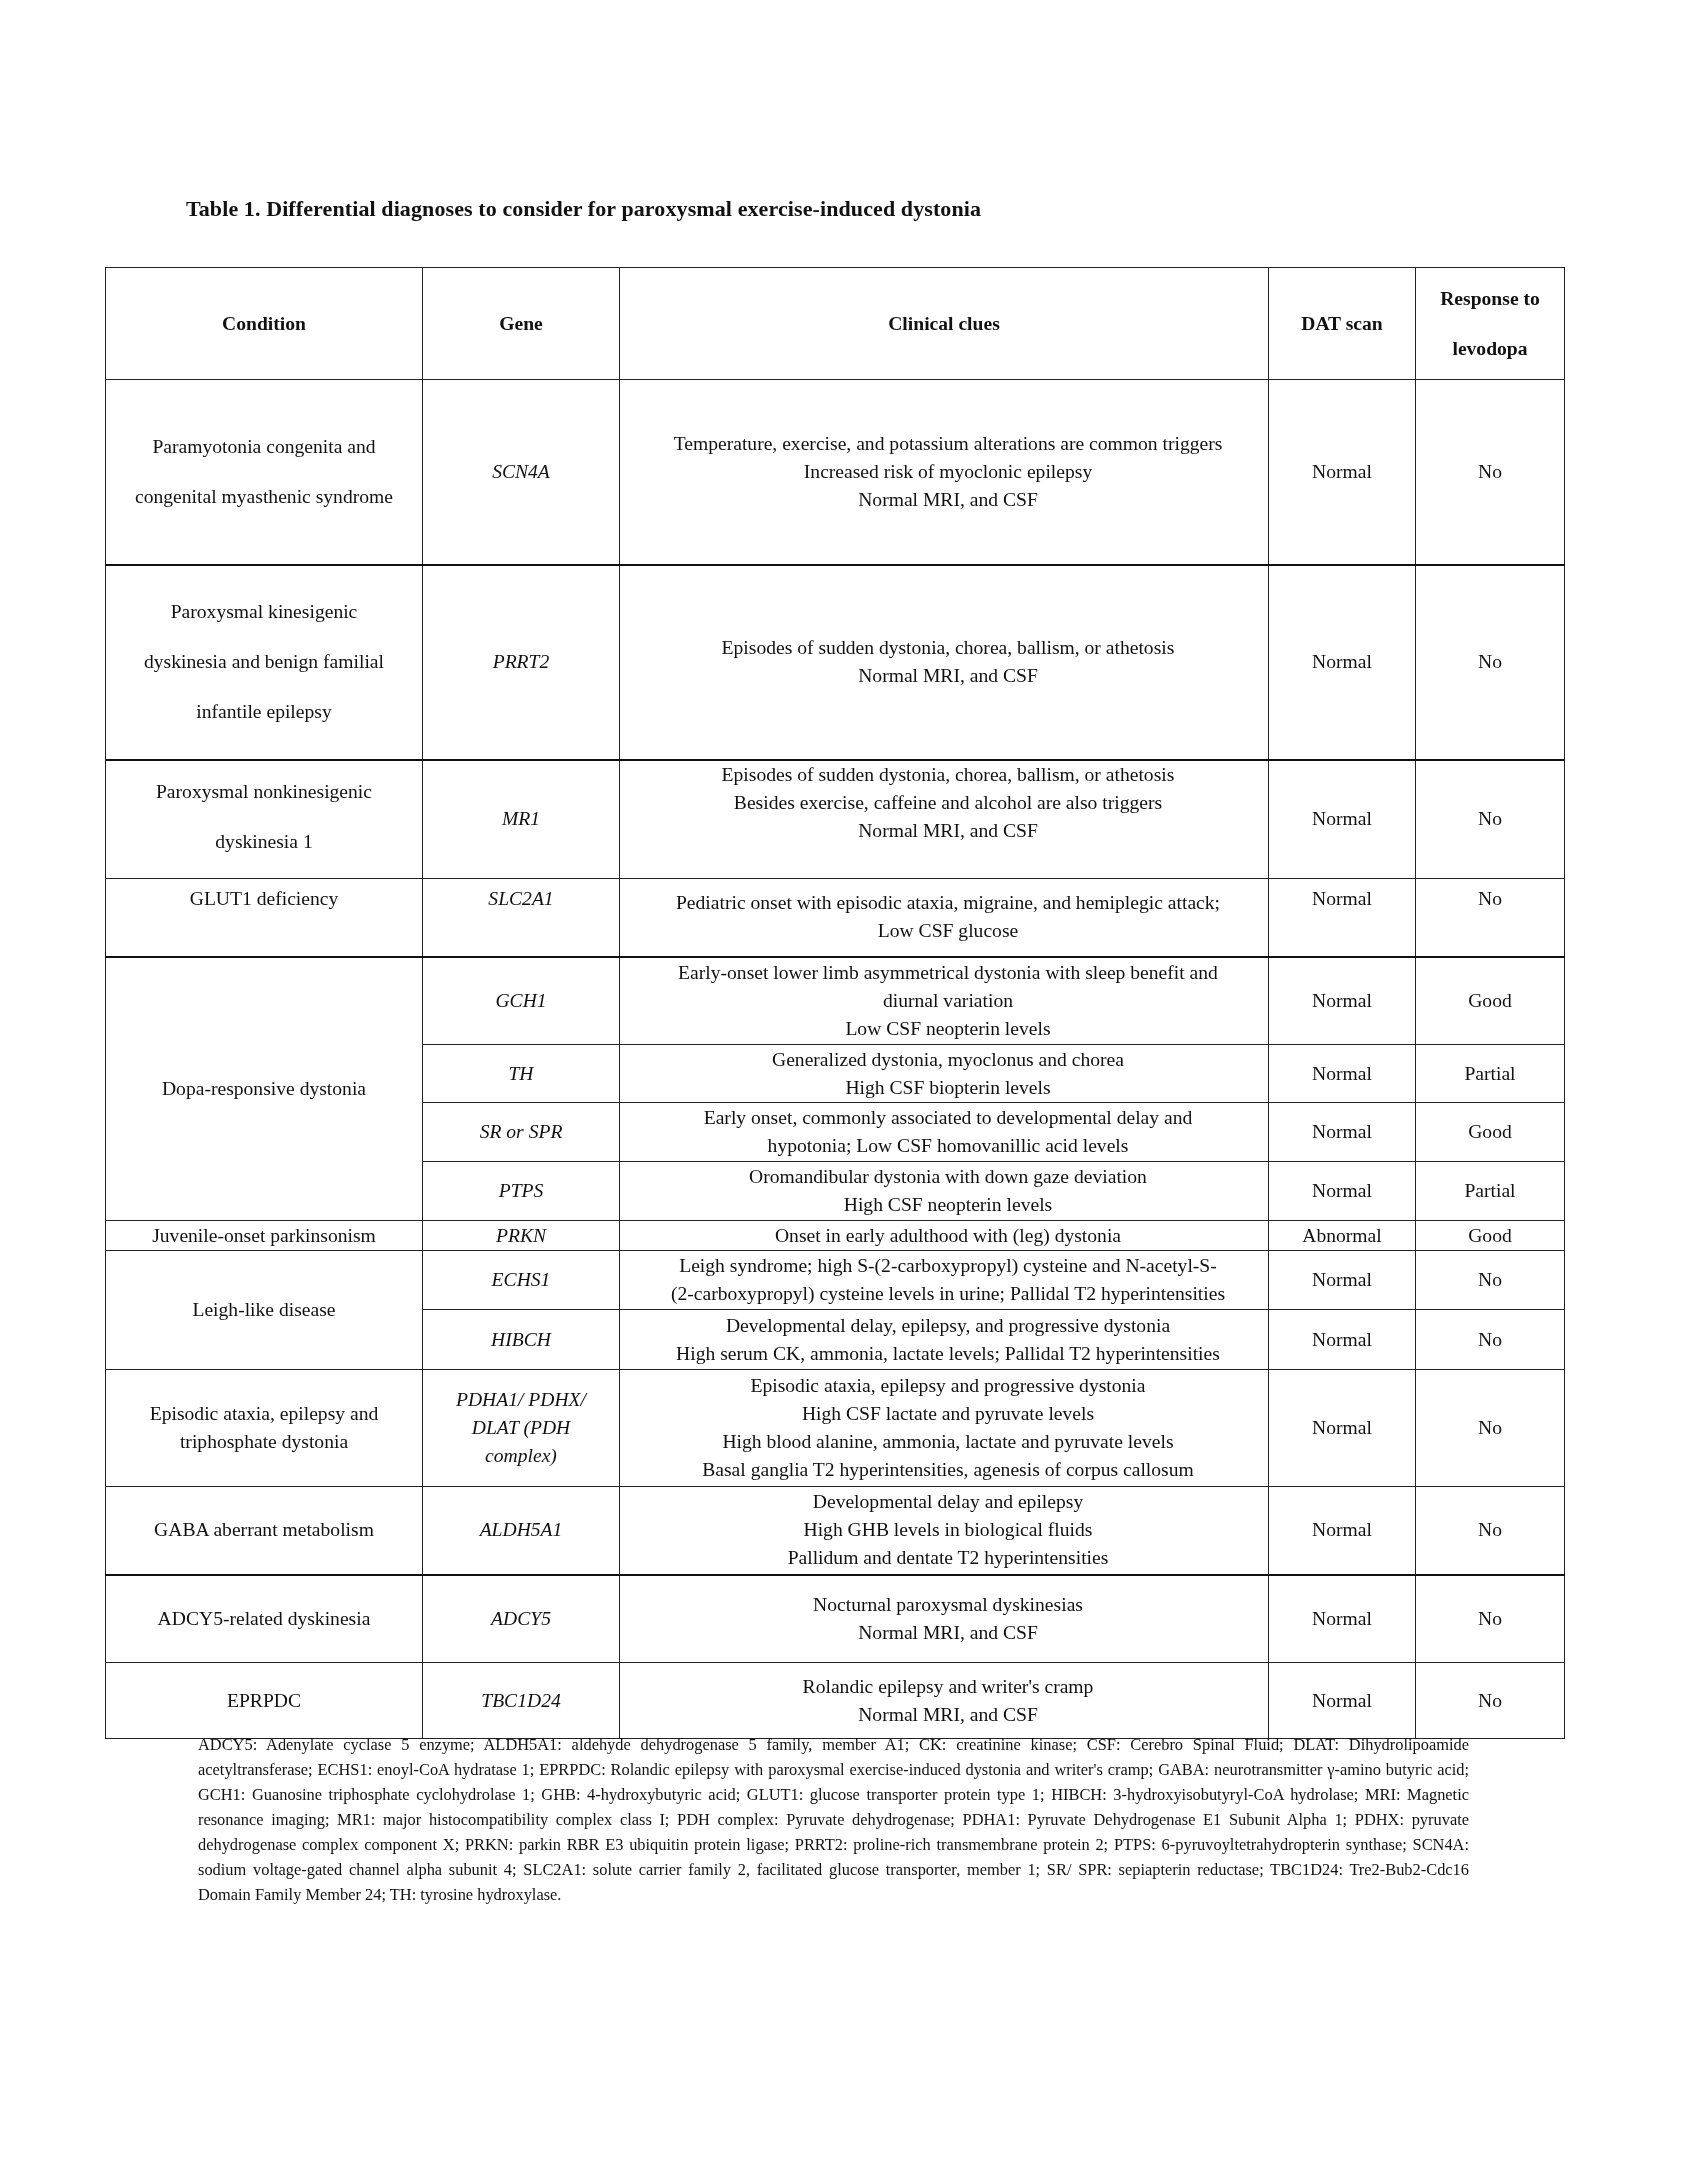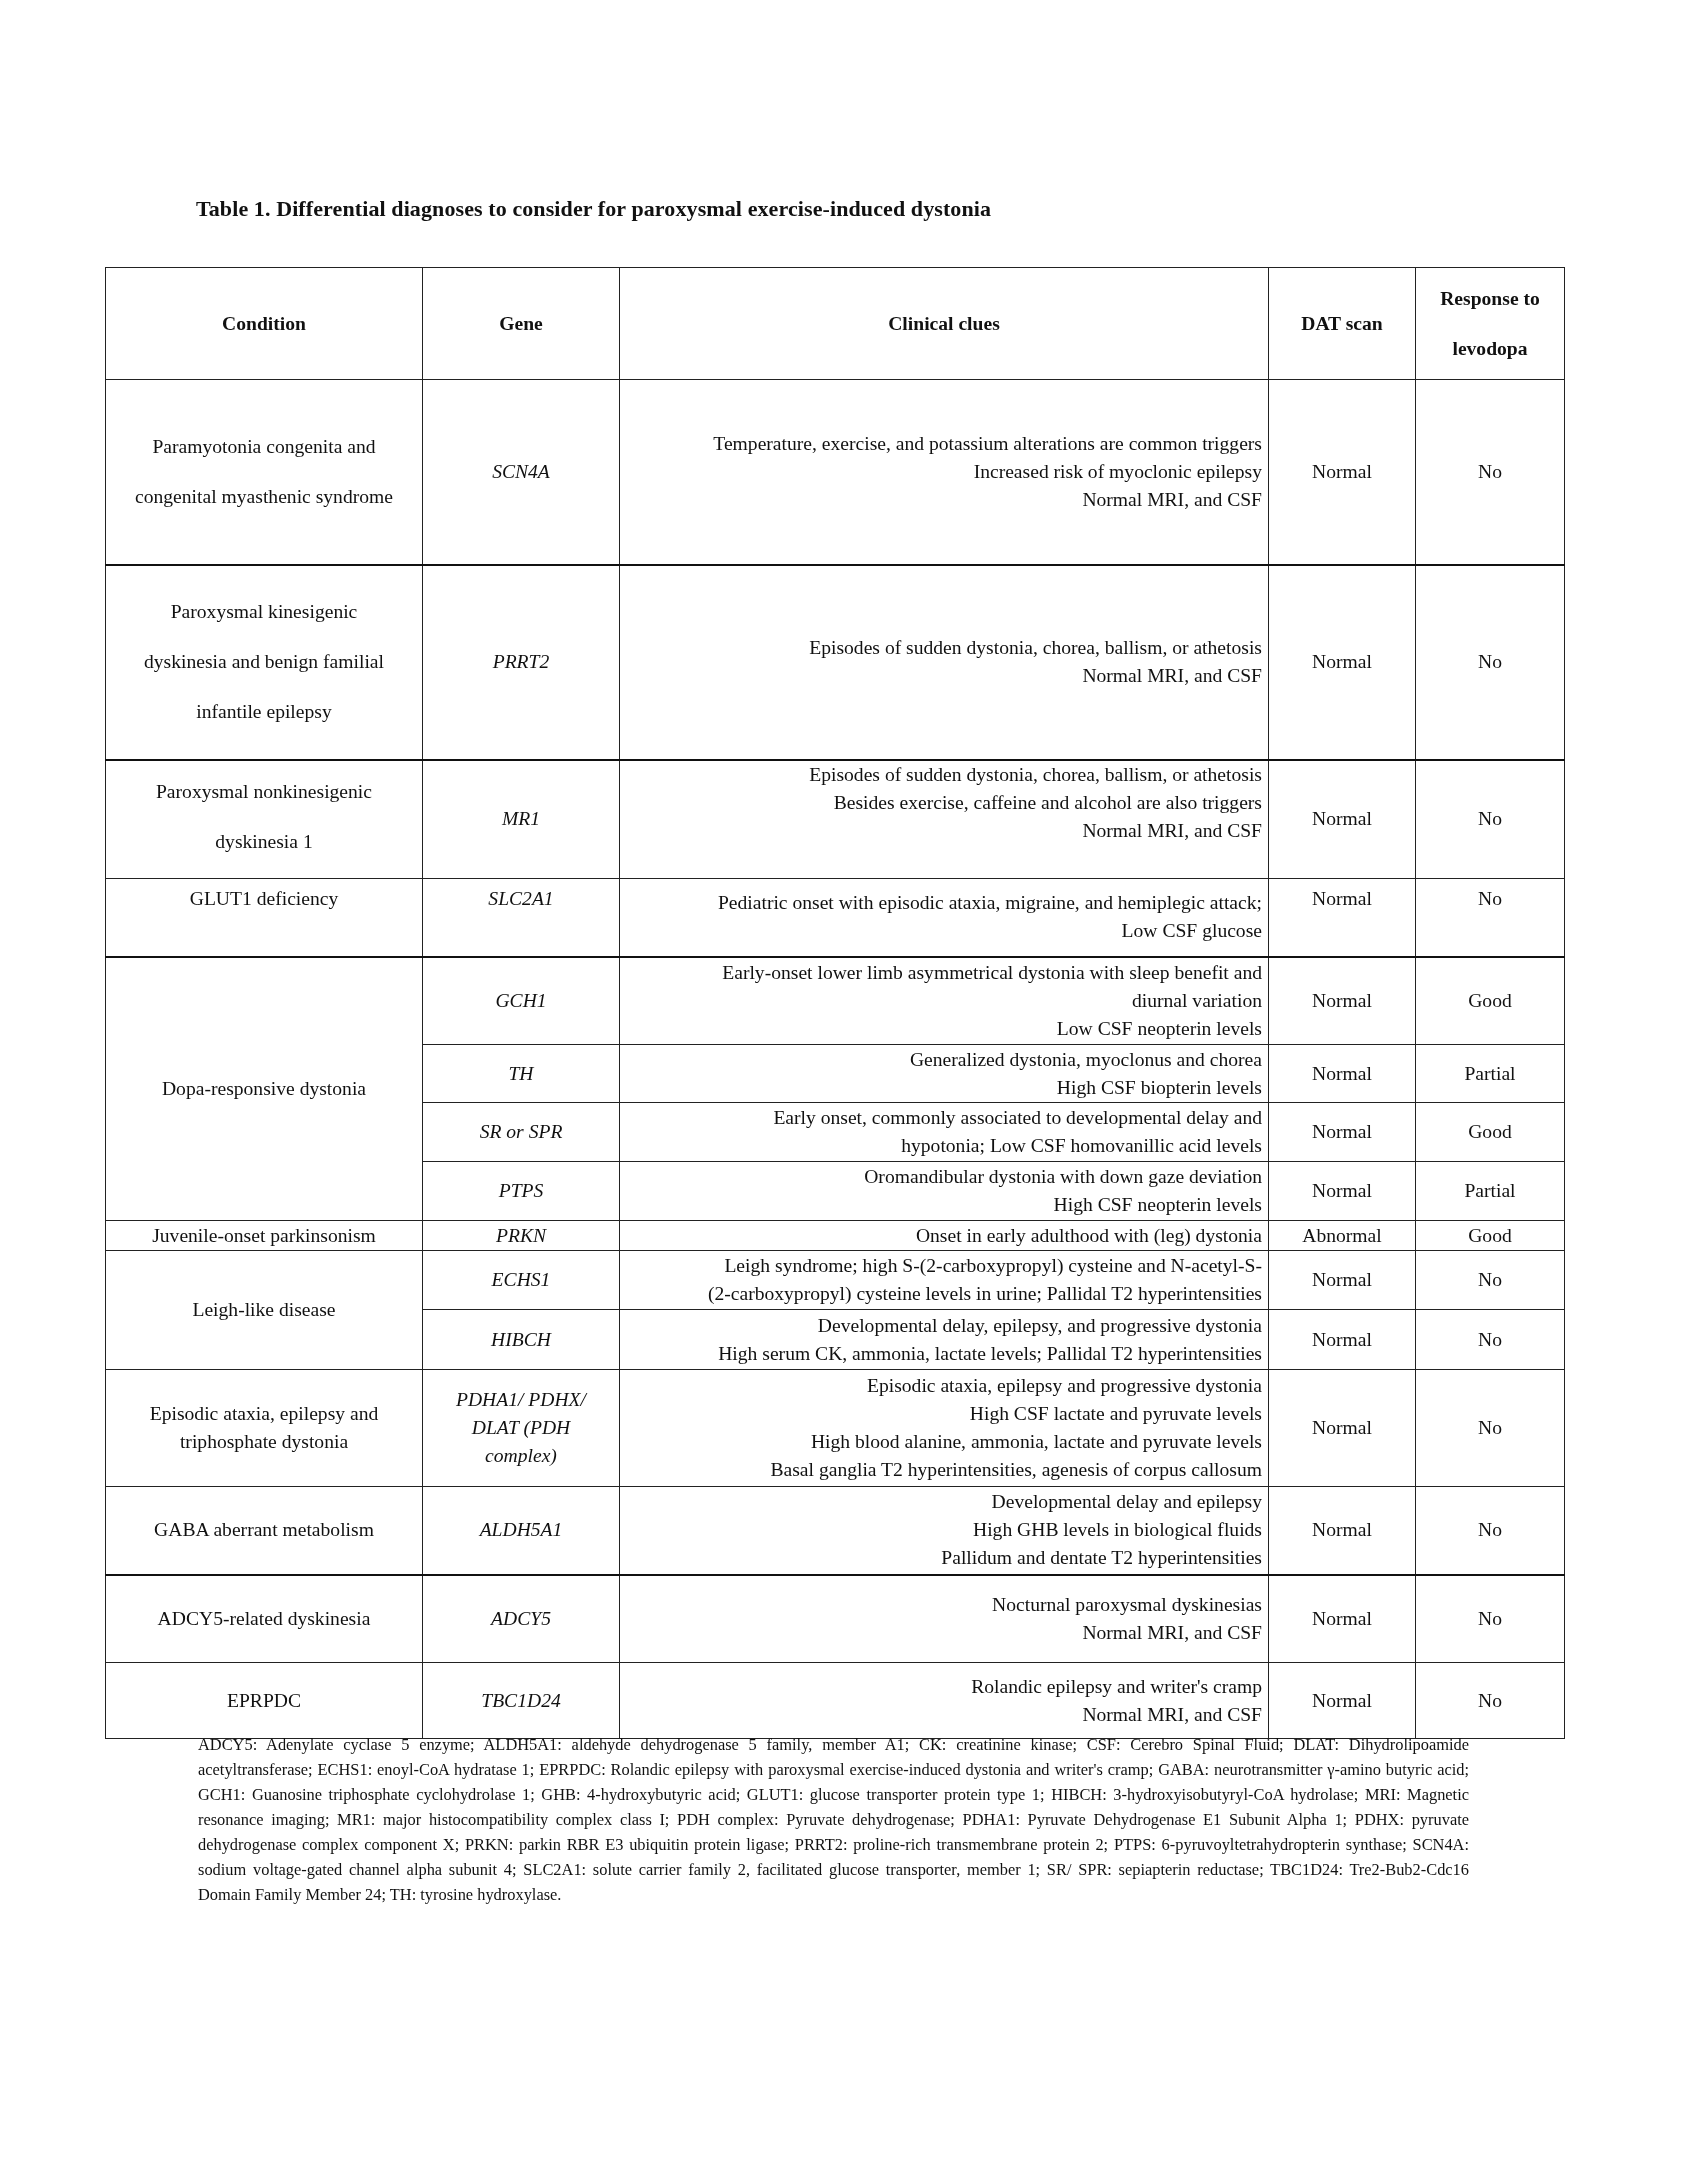--- a/index.html
+++ b/index.html
@@ -1,35 +1,35 @@
 <!DOCTYPE html>
 <html><head>
 <meta charset="utf-8">
 <style>
   html, body { margin: 0; padding: 0; background: #ffffff; }
   body {
     width: 1683px; height: 2178px; position: relative; overflow: hidden;
     font-family: "Liberation Serif", "DejaVu Serif", serif; color: #111;
   }
   .title {
-    position: absolute; left: 196px; top: 196px;
+    position: absolute; left: 186px; top: 196px;
     font-size: 22px; font-weight: bold; letter-spacing: 0.1px;
   }
   table.dx {
     position: absolute; left: 105px; top: 267px;
     width: 1458px; border-collapse: collapse; table-layout: fixed;
     font-size: 19.6px; line-height: 28px;
   }
   table.dx td, table.dx th {
     border: 1.4px solid #222; padding: 0; vertical-align: middle;
   }
   table.dx th { font-weight: bold; text-align: center; font-size: 19.6px; }
   .c { text-align: center; }
   .gene { text-align: center; font-style: italic; }
-  .clue { text-align: right; padding-left: 14px !important; padding-right: 6px !important; }
+  .clue { text-align: center; padding-left: 14px !important; padding-right: 6px !important; }
   .clue div { white-space: nowrap; }
   .dbl { line-height: 50px; }
   tr.thick td { border-bottom: 2.4px solid #111; }
   .footnote {
     position: absolute; left: 198px; top: 1732px; width: 1271px;
     font-size: 16.4px; line-height: 25px; text-align: justify;
     text-align-last: left;
   }
 </style>
 </head>

